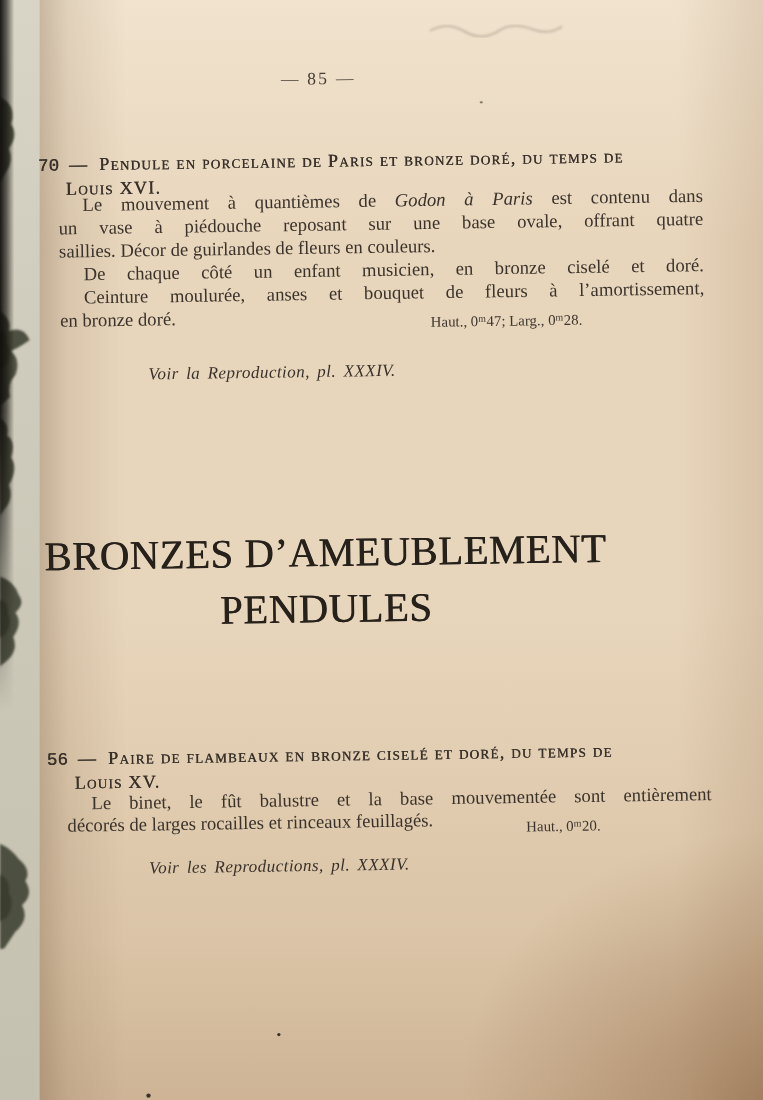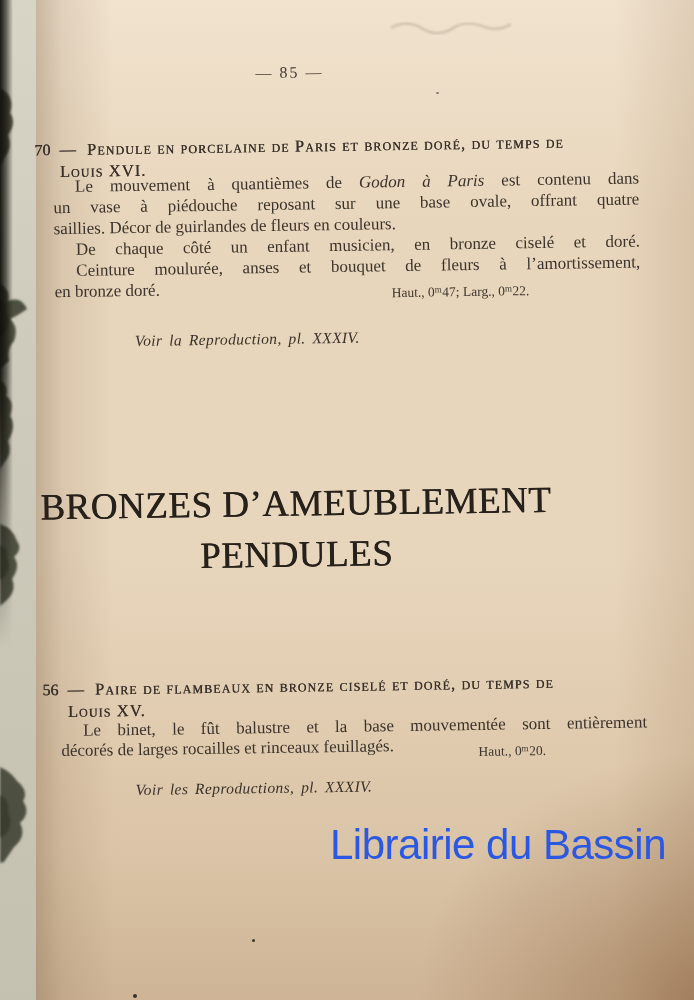--- a/index.html
+++ b/index.html
@@ -36,21 +36,21 @@
   .content{
     position:absolute;left:0;top:0;width:658px;height:1000px;
     transform:rotate(-0.85deg);transform-origin:300px 520px;
     color:#3b332b;
   }
   .abs{position:absolute;}
   .page-number{left:4px;top:63px;width:512px;text-align:center;
     font-size:16px;letter-spacing:2px;color:#453c33;}
   .lot-head{left:4px;top:136px;width:640px;white-space:nowrap;
     font-size:16.5px;color:#39312a;text-shadow:.3px 0 0 #39312a;}
-  .lot-num{display:inline-block;margin-right:9px;font-size:16px;}
+  .lot-num{display:inline-block;margin-right:9px;font-size:16px;font-family:Liberation Mono, monospace;}
   .lot-dash{display:inline-block;margin-right:11px;}
   .sc{font-variant:small-caps;letter-spacing:1.1px;}
   .lot-head2{left:29px;top:158px;font-size:16.5px;color:#39312a;text-shadow:.3px 0 0 #39312a;}
   .body-col{left:22px;width:586px;font-size:17px;line-height:21px;color:#3b332b;}
   .jline{text-align:justify;text-align-last:justify;}
   .lline{text-align:left;}
   .indent{text-indent:22px;}
   .it{font-style:italic;}
   .dims{font-size:13.5px;color:#3e362e;white-space:nowrap;}
   .dims sup{font-size:9px;vertical-align:4px;letter-spacing:.5px;}
@@ -115,21 +115,21 @@
 
         <div class="abs body-col" style="top:172px;">
           <div class="jline indent"><span>Le mouvement à quantièmes de </span><span class="it">Godon à Paris</span><span> est contenu dans</span></div>
           <div class="jline">un vase à piédouche reposant sur une base ovale, offrant quatre</div>
           <div class="lline">saillies. Décor de guirlandes de fleurs en couleurs.</div>
           <div class="jline indent">De chaque côté un enfant musicien, en bronze ciselé et doré.</div>
           <div class="jline indent">Ceinture moulurée, anses et bouquet de fleurs à l’amortissement,</div>
           <div class="lline">en bronze doré.</div>
         </div>
 
-        <div class="abs dims" style="left:359px;top:286px;"><span>Haut., 0</span><sup>m</sup><span>47; Larg., 0</span><sup>m</sup><span>22.</span></div>
+        <div class="abs dims" style="left:359px;top:286px;"><span>Haut., 0</span><sup>m</sup><span>47; Larg., 0</span><sup>m</sup><span>28.</span></div>
 
         <div class="abs repro" style="top:329px;">Voir la Reproduction, pl. XXXIV.</div>
       </section>
 
       <div class="abs section-heading">
         <div>BRONZES D’AMEUBLEMENT</div>
         <div>PENDULES</div>
       </div>
 
       <section>
@@ -143,20 +143,19 @@
           <div class="lline">décorés de larges rocailles et rinceaux feuillagés.</div>
         </div>
 
         <div class="abs dims" style="left:439px;top:746px;"><span>Haut., 0</span><sup>m</sup><span>20.</span></div>
 
         <div class="abs repro" style="top:778px;">Voir les Reproductions, pl. XXXIV.</div>
       </section>
 
     </div>
 
-    <div class="watermark" style="color: rgb(42, 88, 226);">Librairie du Bassin</div>
 
     <div class="speck" style="left:97px;top:994px;width:4px;height:4px;"></div>
     <div class="speck" style="left:216px;top:939px;width:3px;height:3px;"></div>
     <div class="speck" style="left:400px;top:92px;width:3px;height:2px;opacity:.6;"></div>
   </div>
 
 </div>
 
 </body></html>

